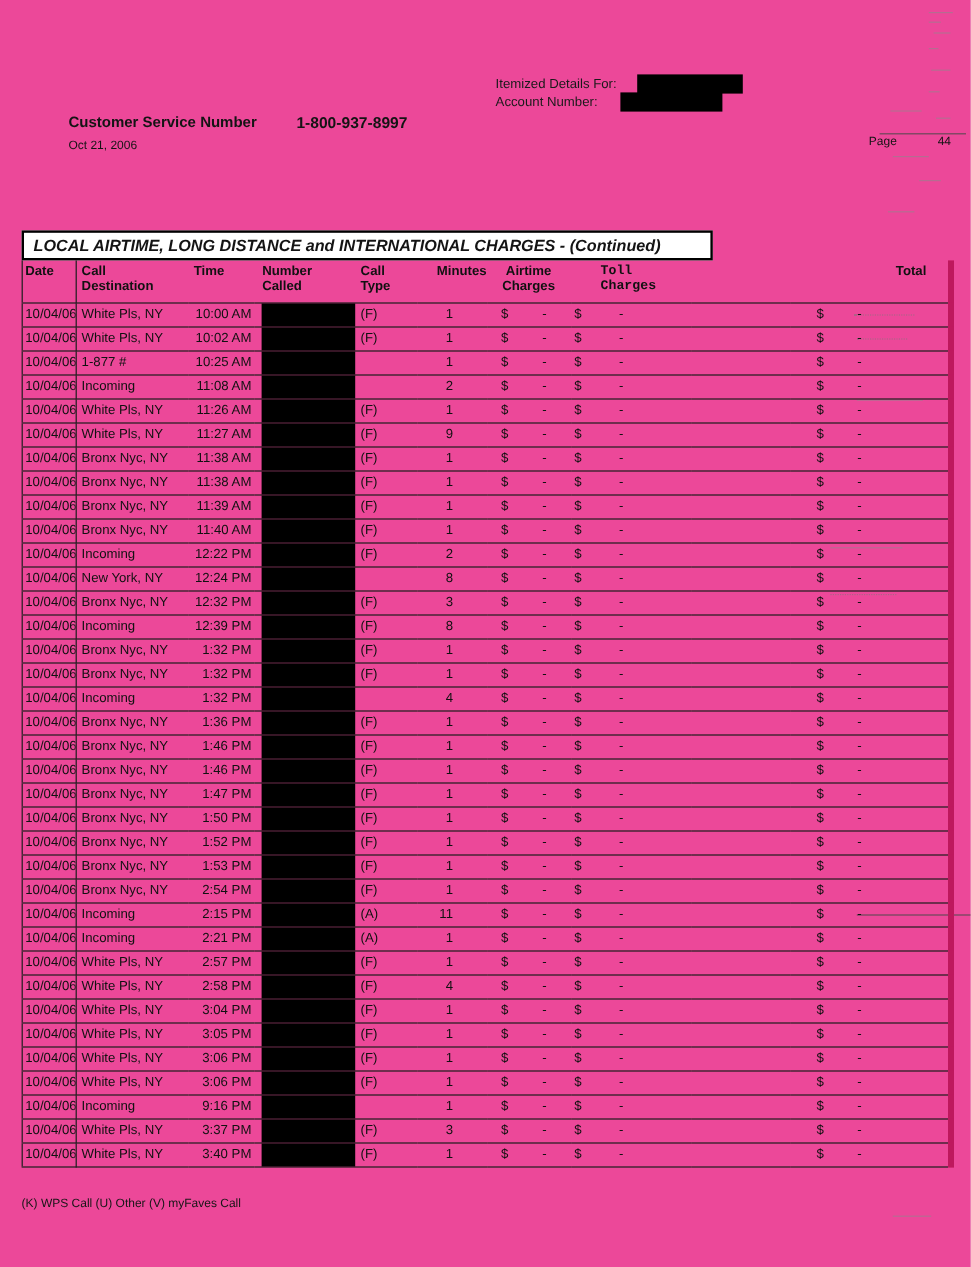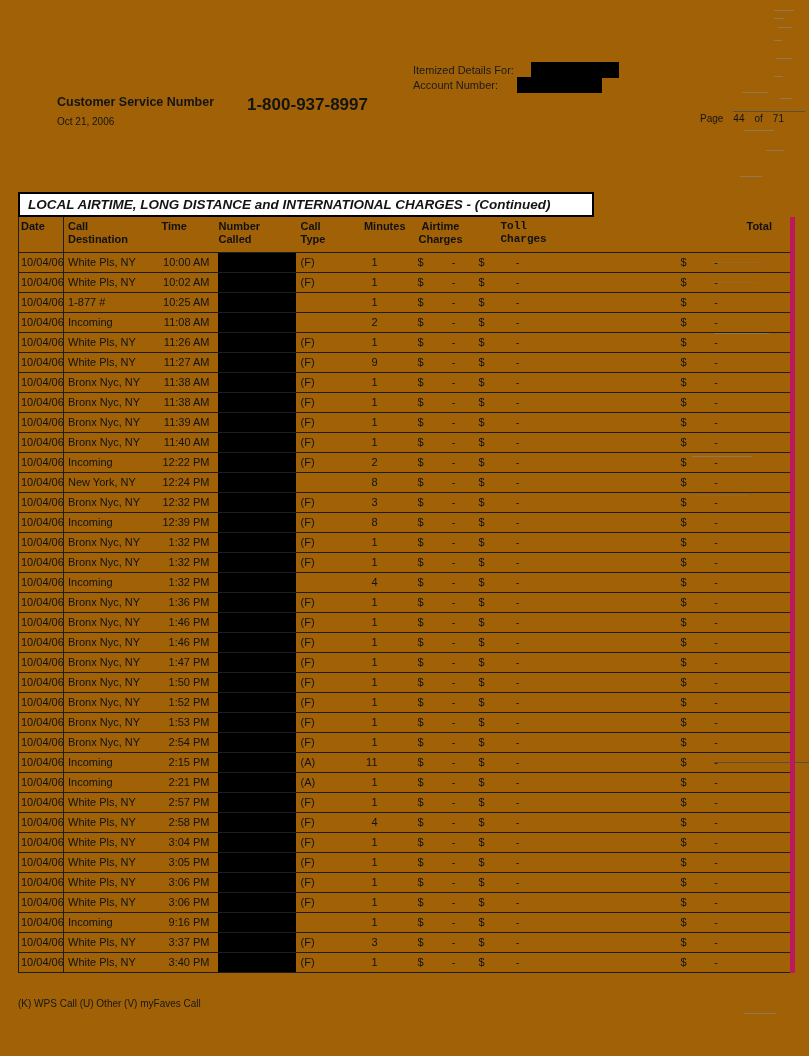--- a/index.html
+++ b/index.html
@@ -1,31 +1,31 @@
 <!DOCTYPE html>
 <html><head>
 <meta charset="utf-8">
 <style>
   * { margin:0; padding:0; box-sizing:border-box; }
   html,body { background:#e8e8e8; }
   body { font-family:"Liberation Sans", sans-serif; }
   .page {
-    position:relative; width:809px; height:1056px; background:#a16207;
+    position:relative; width:809px; height:1056px; background:#ec4899;
     overflow:hidden; color:#141414; margin:0 auto;
   }
   .abs { position:absolute; }
 
   
   .lbl-sm { font-size:11px; color:#1a1a1a; }
   .redaction { background:#000; position:absolute; }
   .cs-label { font-weight:bold; font-size:12.5px; }
-  .cs-number { font-weight:bold; font-size:17px; }
+  .cs-number { font-weight:bold; font-size:13px; }
   .stmt-date { font-size:10px; }
   .page-info { font-size:10px; }
-  .page-info span { margin-right:10px; }
+  .page-info span { margin-right:10px;margin-left:24px; }
 
   
   .artifact { position:absolute; background:#8b8b8b; opacity:.55; height:1px; }
   .artifact.dark { background:#4a4a4a; opacity:.8; }
   .artifact.dotted { background:none; border-top:1px dotted #7a7a7a; }
 
   
   .table-wrap { position:absolute; left:18px; top:192px; width:774px; }
   .table-title {
     position:absolute; left:0; top:0; width:576px; height:25px;

